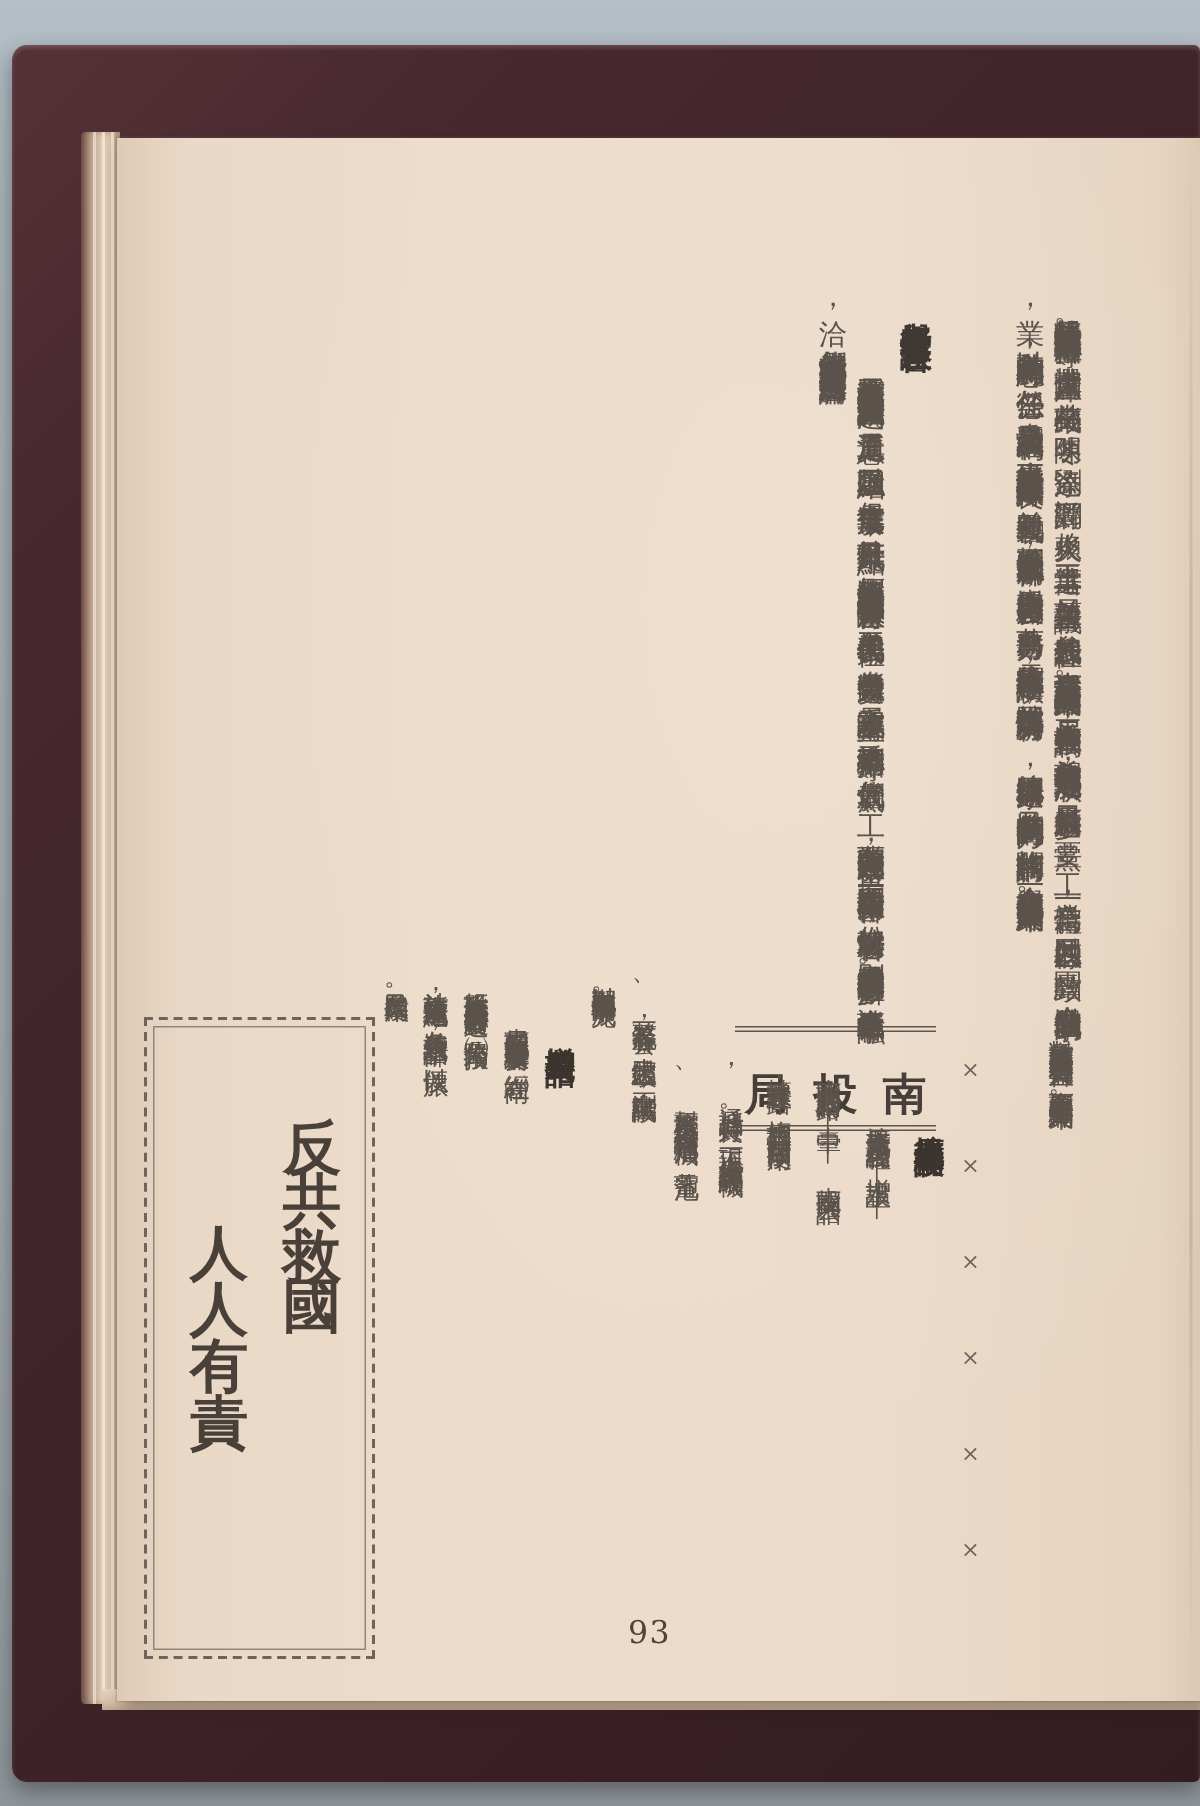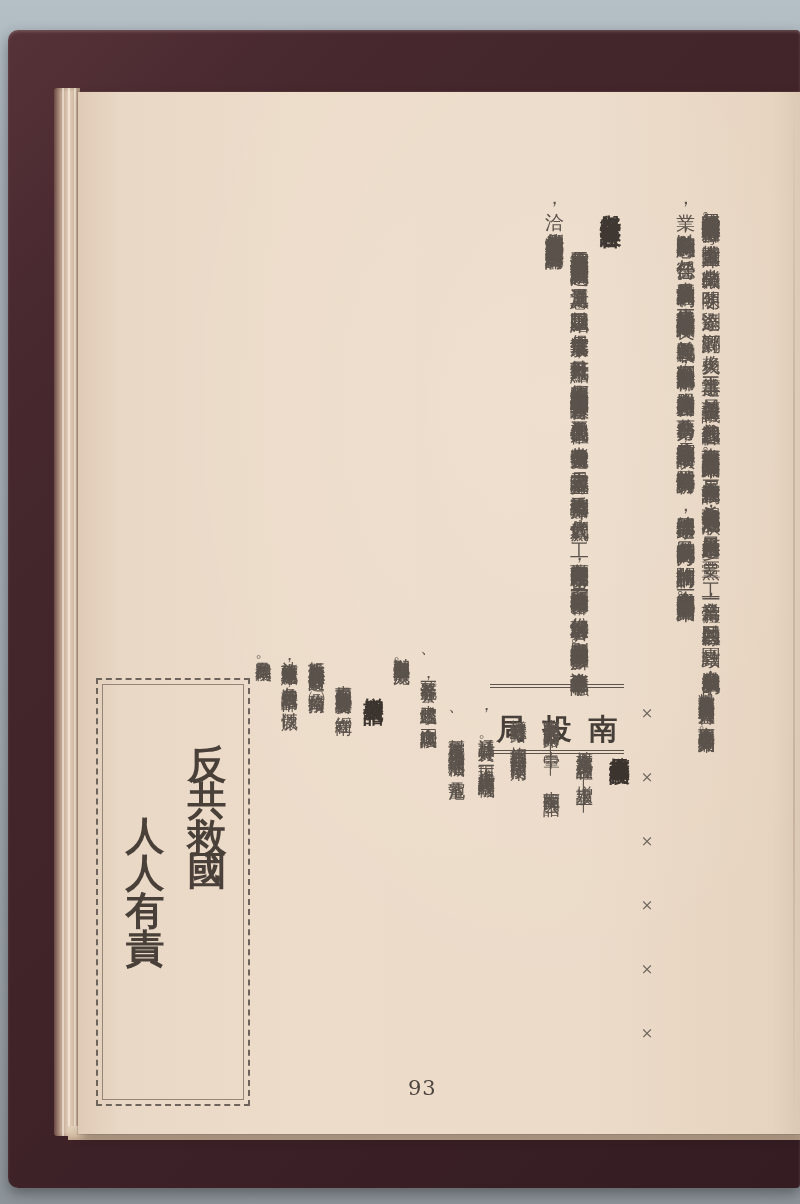--- a/index.html
+++ b/index.html
@@ -95,21 +95,21 @@
   }
   .slogan-inner{position:absolute;inset:4px;border:1px solid #938679;}
   .slogan-col{
     position:absolute;writing-mode:vertical-rl;
     font-size:39px;font-weight:bold;color:#494039;letter-spacing:37px;line-height:44px;
   }
   .slogan-col.right{left:88px;top:32px;}
   .slogan-col.left{left:26px;top:106px;}
 
   .pagenum{
-    position:absolute;left:330px;top:984px;width:50px;
+    position:absolute;left:330px;top:984px;width:50px;text-align:center;
     font-size:21px;color:#4c443f;letter-spacing:1px;
   }
 </style>
 </head>
 <body>
 
 <div class="scene">
   <div class="book">
     <div class="page-edges">
       <div class="strip s1"></div>

